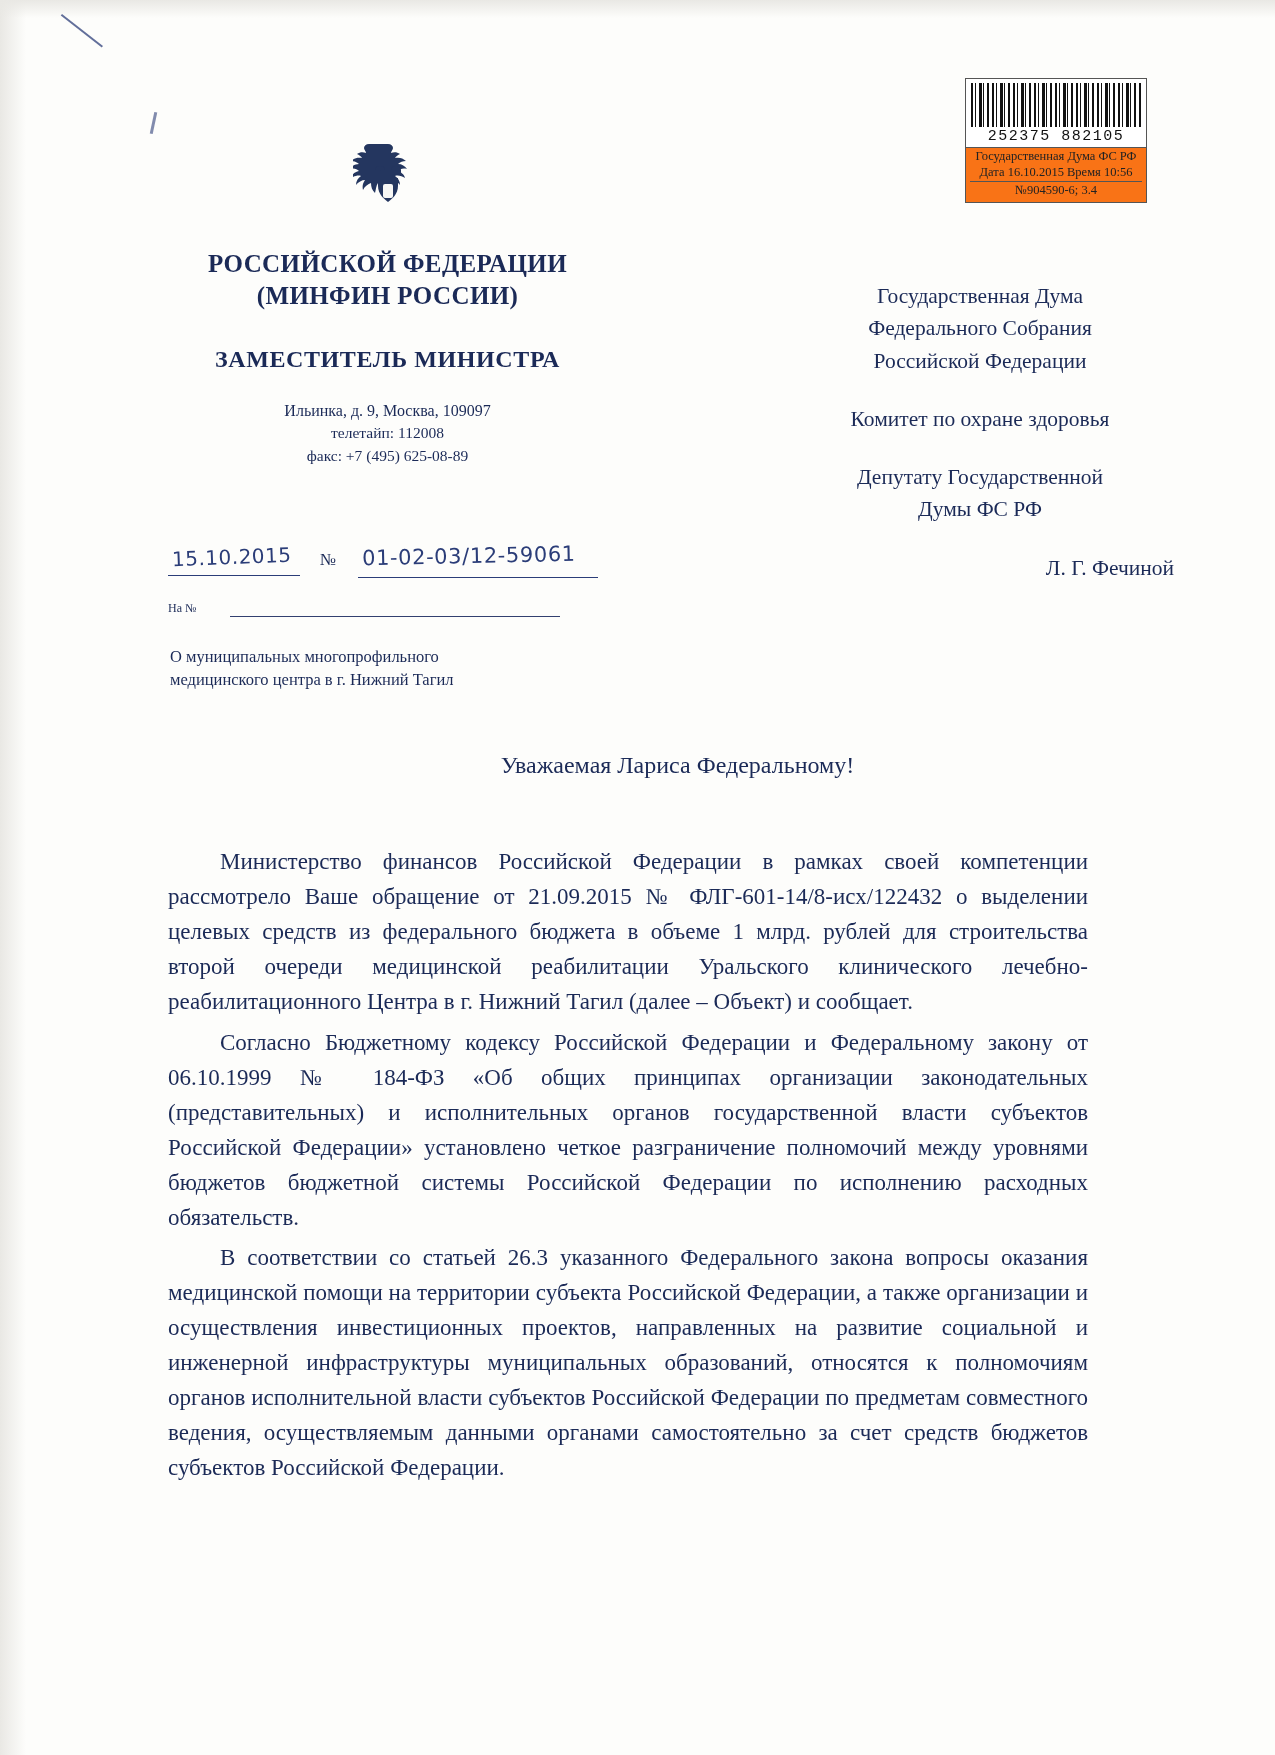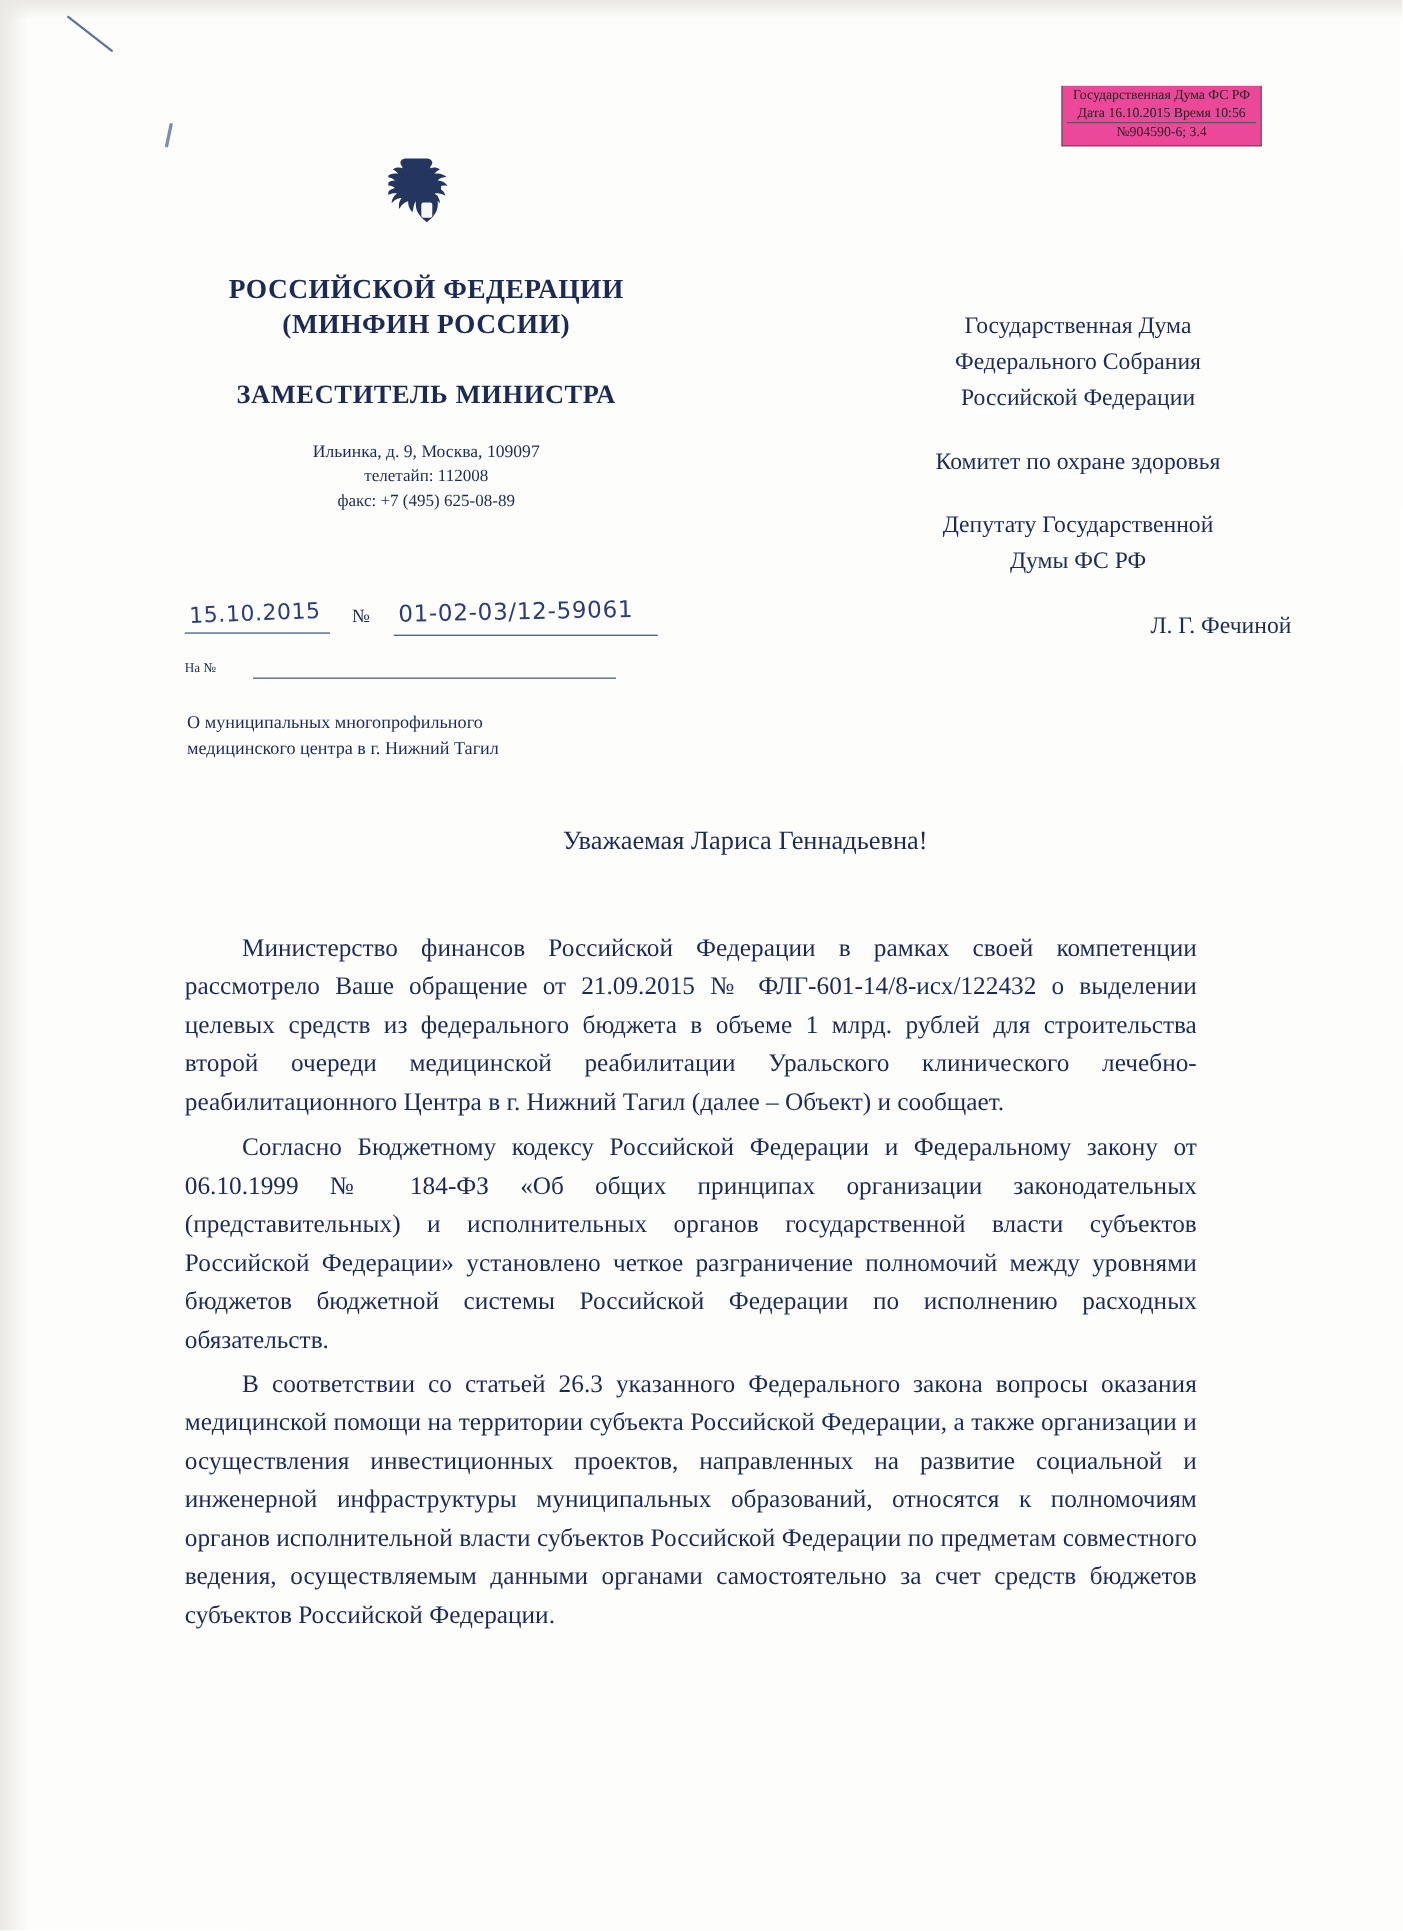--- a/index.html
+++ b/index.html
@@ -89,21 +89,21 @@
     font-family: "Liberation Mono", monospace;
     font-size: 15px;
     letter-spacing: 1.5px;
     color: #111;
     text-align: center;
     margin-top: 1px;
   }
   .stamp-lines {
     border: 1px solid #555;
     border-top: none;
-    background: #ec4899;
+    background: #f97316;
     padding: 1px 4px 3px 4px;
     font-family: "Liberation Serif", serif;
     font-size: 12.5px;
     color: #222;
     text-align: center;
     line-height: 1.25;
   }
   .stamp-lines .l3 {
     border-top: 1px solid #555;
     margin-top: 1px;
@@ -260,20 +260,24 @@
 <body>
 
 <div class="page">
 
   <div class="scan-edge-left"></div>
   <div class="scan-edge-top"></div>
   <div class="pen-mark"></div>
   <div class="pen-dot"></div>
 
   <div class="stamp">
+    <div class="barcode-box">
+      <div class="barcode-bars"></div>
+      <div class="barcode-digits">252375 882105</div>
+    </div>
     <div class="stamp-lines">
       <div class="l1">Государственная Дума ФС РФ</div>
       <div class="l2">Дата 16.10.2015 Время 10:56</div>
       <div class="l3">№904590-6;  3.4</div>
     </div>
   </div>
 
   <div class="emblem">
     <svg width="70" height="84" viewBox="0 0 70 84" aria-hidden="true">
       <g fill="#24365f">
@@ -326,21 +330,21 @@
       <div>Российской Федерации</div>
     </div>
     <div class="blk">Комитет по охране здоровья</div>
     <div class="blk">
       <div>Депутату Государственной</div>
       <div>Думы ФС РФ</div>
     </div>
     <div class="blk right">Л. Г. Фечиной</div>
   </div>
 
-  <div class="greeting">Уважаемая Лариса Геннадьевна!</div>
+  <div class="greeting">Уважаемая Лариса Федеральному!</div>
 
   <div class="body-text">
     <p>Министерство финансов Российской Федерации в рамках своей компетенции рассмотрело Ваше обращение от 21.09.2015 № ФЛГ-601-14/8-исх/122432 о выделении целевых средств из федерального бюджета в объеме 1 млрд. рублей для строительства второй очереди медицинской реабилитации Уральского клинического лечебно-реабилитационного Центра в г. Нижний Тагил (далее – Объект) и сообщает.</p>
     <p>Согласно Бюджетному кодексу Российской Федерации и Федеральному закону от 06.10.1999 № 184-ФЗ «Об общих принципах организации законодательных (представительных) и исполнительных органов государственной власти субъектов Российской Федерации» установлено четкое разграничение полномочий между уровнями бюджетов бюджетной системы Российской Федерации по исполнению расходных обязательств.</p>
     <p>В соответствии со статьей 26.3 указанного Федерального закона вопросы оказания медицинской помощи на территории субъекта Российской Федерации, а также организации и осуществления инвестиционных проектов, направленных на развитие социальной и инженерной инфраструктуры муниципальных образований, относятся к полномочиям органов исполнительной власти субъектов Российской Федерации по предметам совместного ведения, осуществляемым данными органами самостоятельно за счет средств бюджетов субъектов Российской Федерации.</p>
   </div>
 
 </div>
 
 </body></html>

